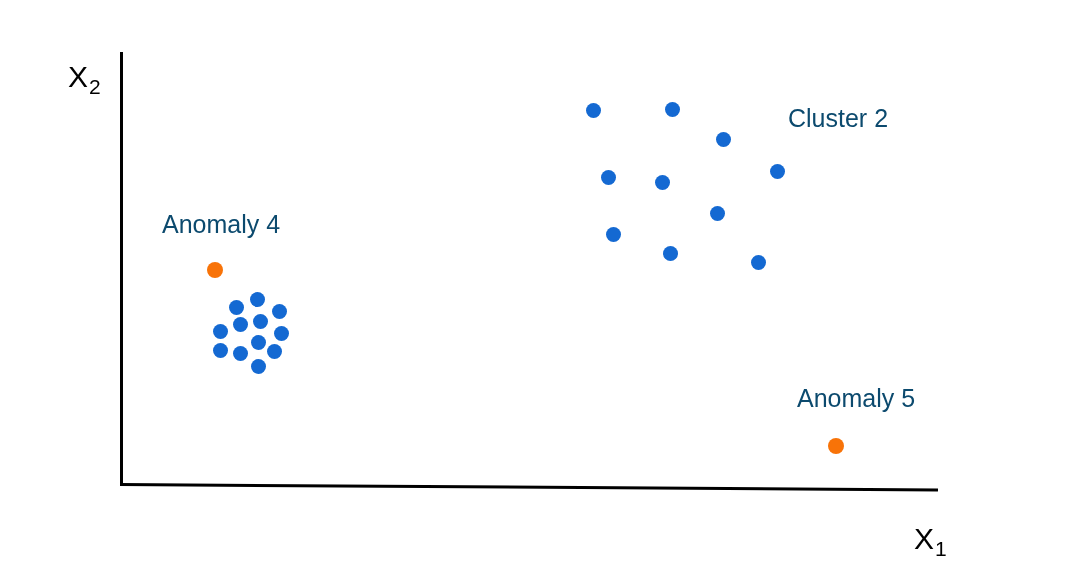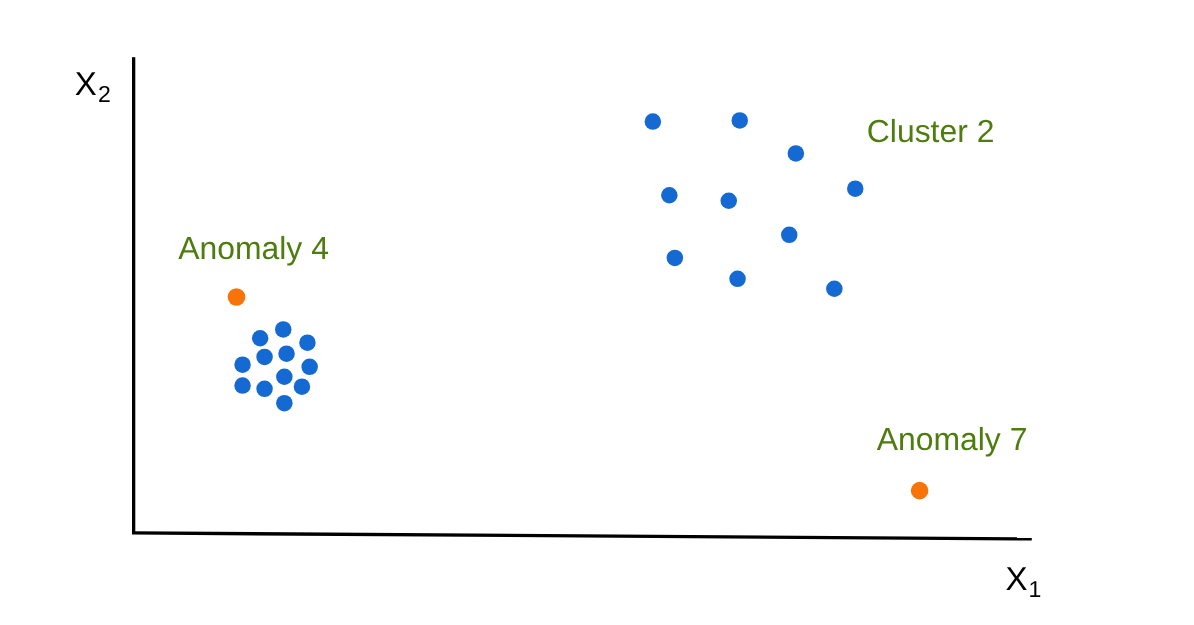--- a/index.html
+++ b/index.html
@@ -42,25 +42,25 @@
   }
   .axis-label sub {
     font-size: 21px;
     line-height: 1;
     vertical-align: baseline;
     position: relative;
     top: 7px;
     left: 1px;
   }
   .y-axis-label { left: 68px; top: 62px; }
-  .x-axis-label { left: 914px; top: 512px; }
+  .x-axis-label { left: 914px; top: 524px; }
   .annot {
     position: absolute;
-    color: #4d7c0f;
-    font-size: 29px;
+    color: #0c4a6e;
+    font-size: 25px;
     line-height: 1.15;
     white-space: nowrap;
   }
   .dot {
     position: absolute;
     border-radius: 50%;
   }
 </style>
 </head>
 <body>
@@ -69,21 +69,21 @@
 
   <div class="axis y-axis"></div>
   <div class="axis x-axis"></div>
 
   <div class="axis-label y-axis-label"><span>X</span><sub>2</sub></div>
 
   <div class="axis-label x-axis-label"><span>X</span><sub>1</sub></div>
 
   <div class="annot" style="left: 162px; top: 210px;">Anomaly 4</div>
   <div class="annot" style="left: 788px; top: 104px;">Cluster 2</div>
-  <div class="annot" style="left: 797px; top: 384px;">Anomaly 7</div>
+  <div class="annot" style="left: 797px; top: 384px;">Anomaly 5</div>
 
   <div>
       <div class="dot" style="left: 249.5px; top: 291.5px; width: 15px; height: 15px; background: rgb(20, 105, 210);"></div>
       <div class="dot" style="left: 228.5px; top: 299.5px; width: 15px; height: 15px; background: rgb(20, 105, 210);"></div>
       <div class="dot" style="left: 271.5px; top: 303.5px; width: 15px; height: 15px; background: rgb(20, 105, 210);"></div>
       <div class="dot" style="left: 252.5px; top: 313.5px; width: 15px; height: 15px; background: rgb(20, 105, 210);"></div>
       <div class="dot" style="left: 232.5px; top: 316.5px; width: 15px; height: 15px; background: rgb(20, 105, 210);"></div>
       <div class="dot" style="left: 212.5px; top: 323.5px; width: 15px; height: 15px; background: rgb(20, 105, 210);"></div>
       <div class="dot" style="left: 273.5px; top: 325.5px; width: 15px; height: 15px; background: rgb(20, 105, 210);"></div>
       <div class="dot" style="left: 250.5px; top: 334.5px; width: 15px; height: 15px; background: rgb(20, 105, 210);"></div>

